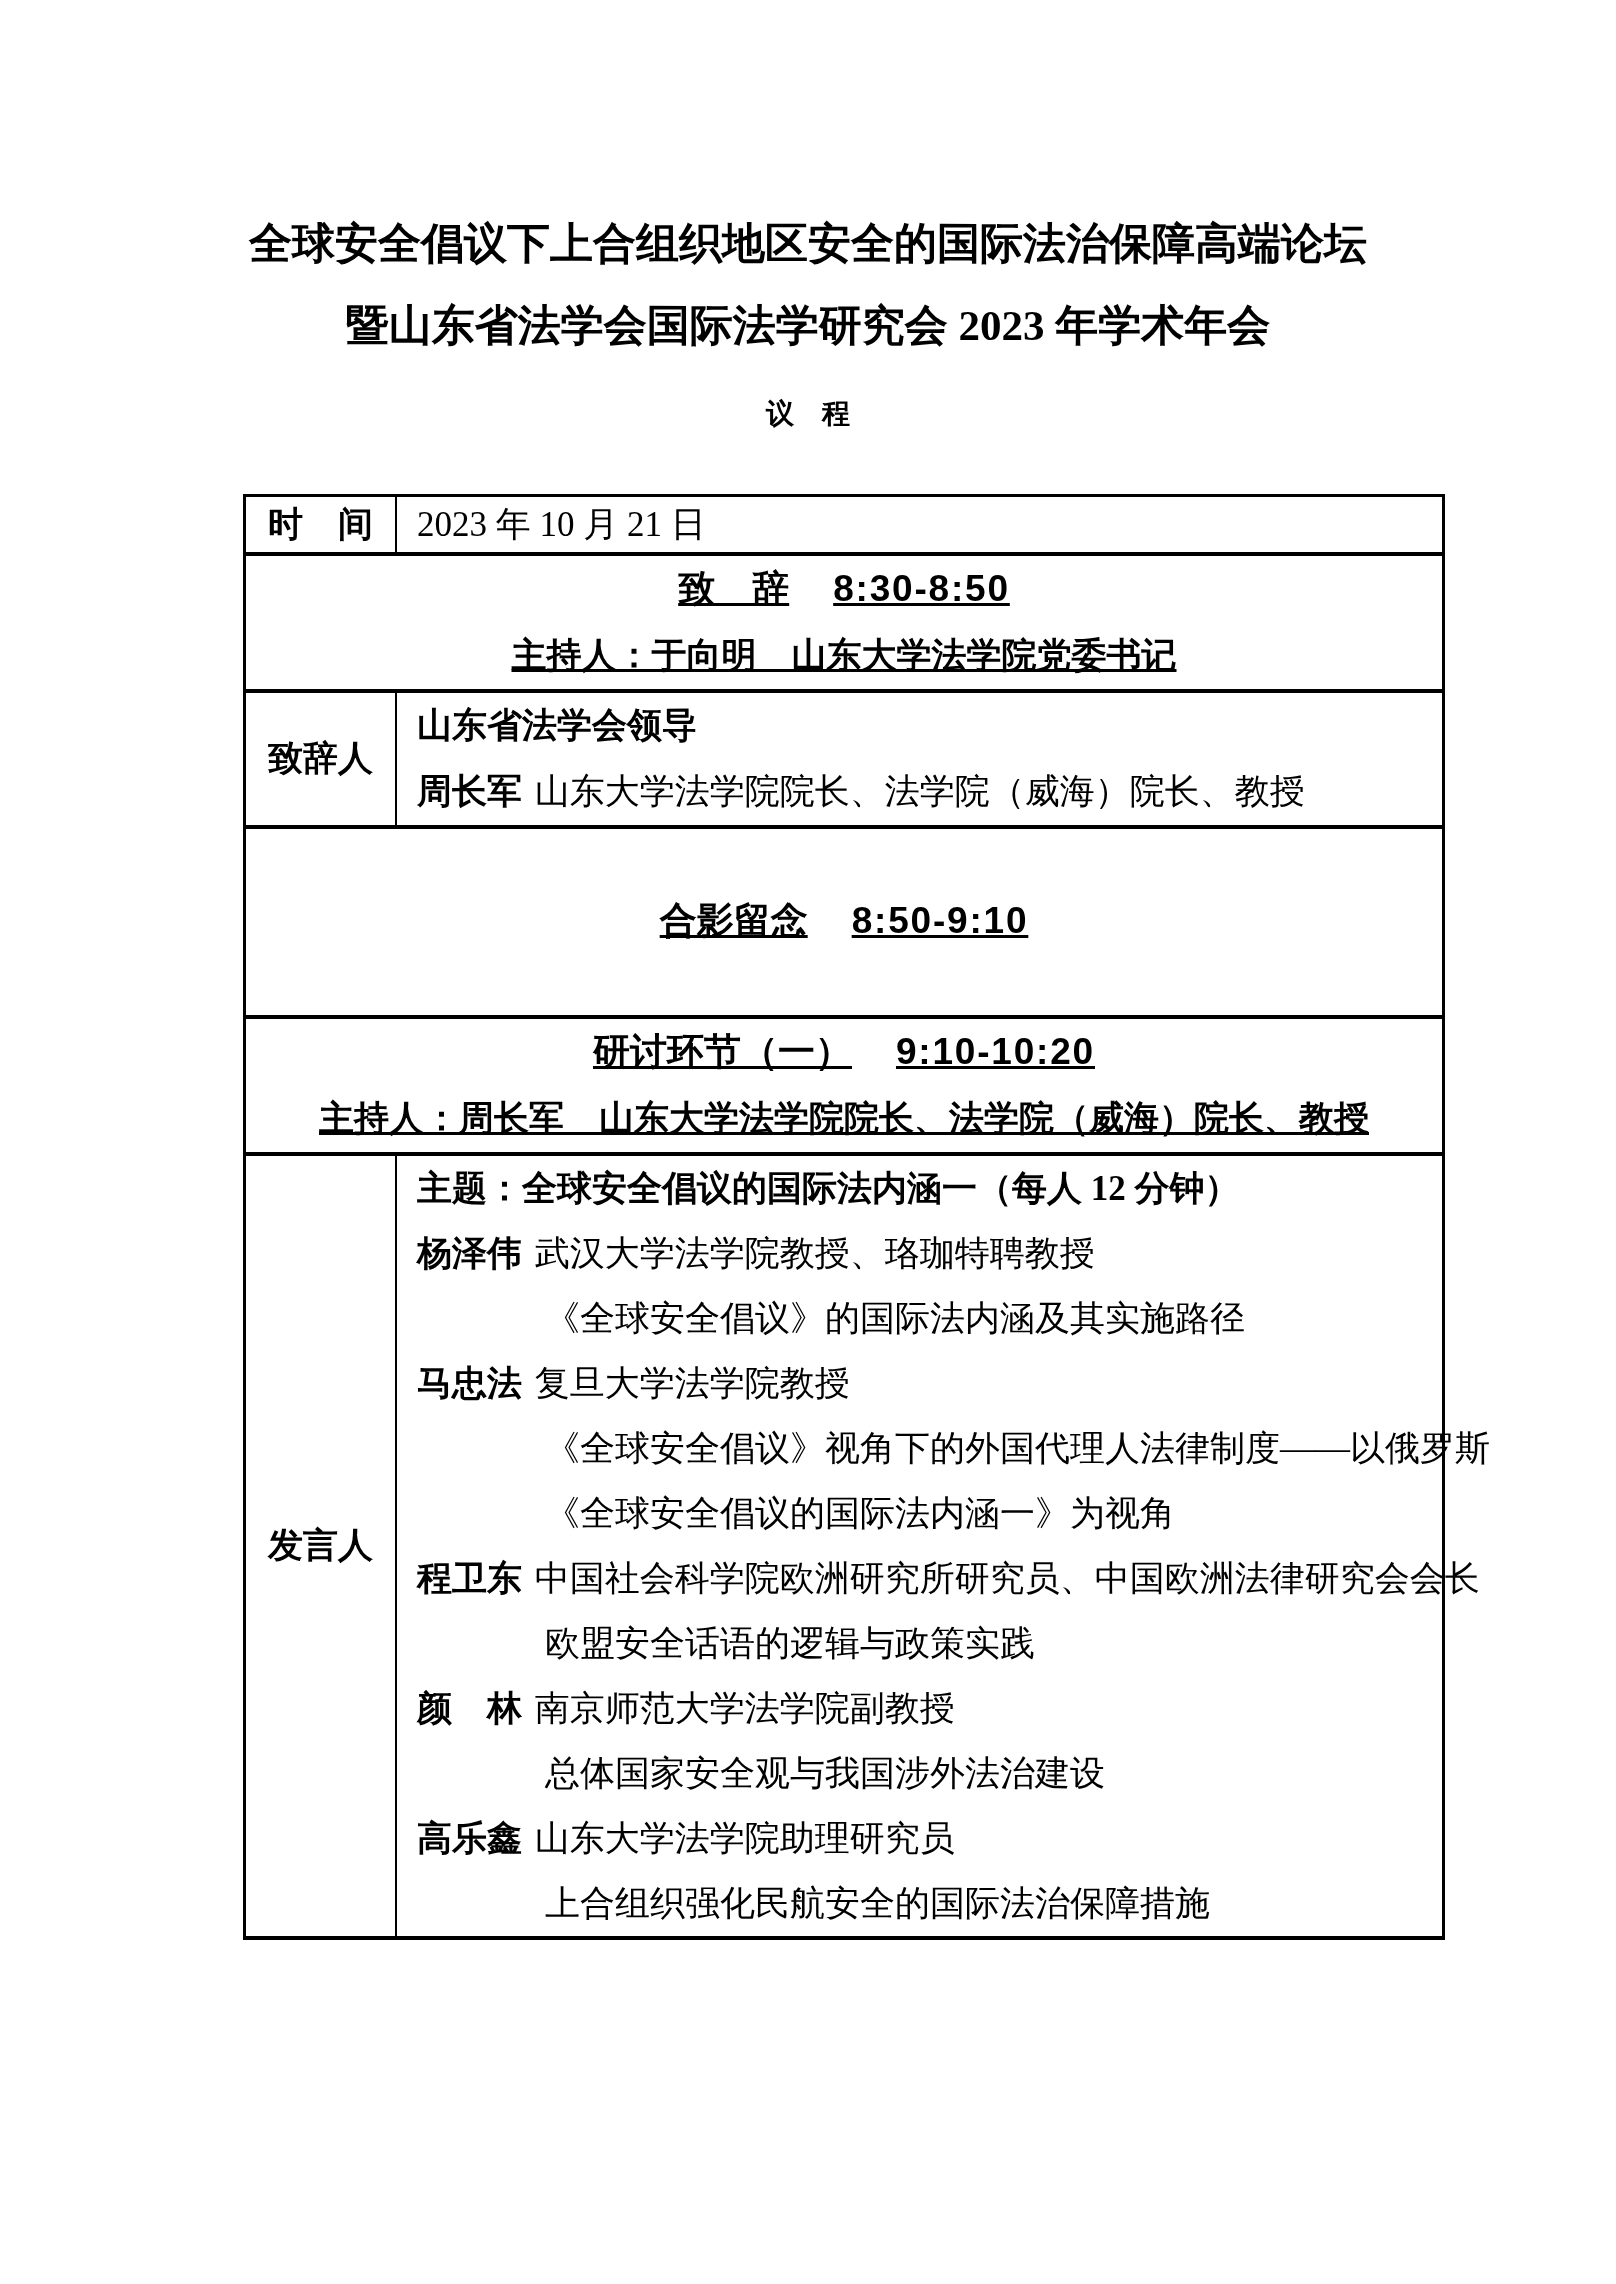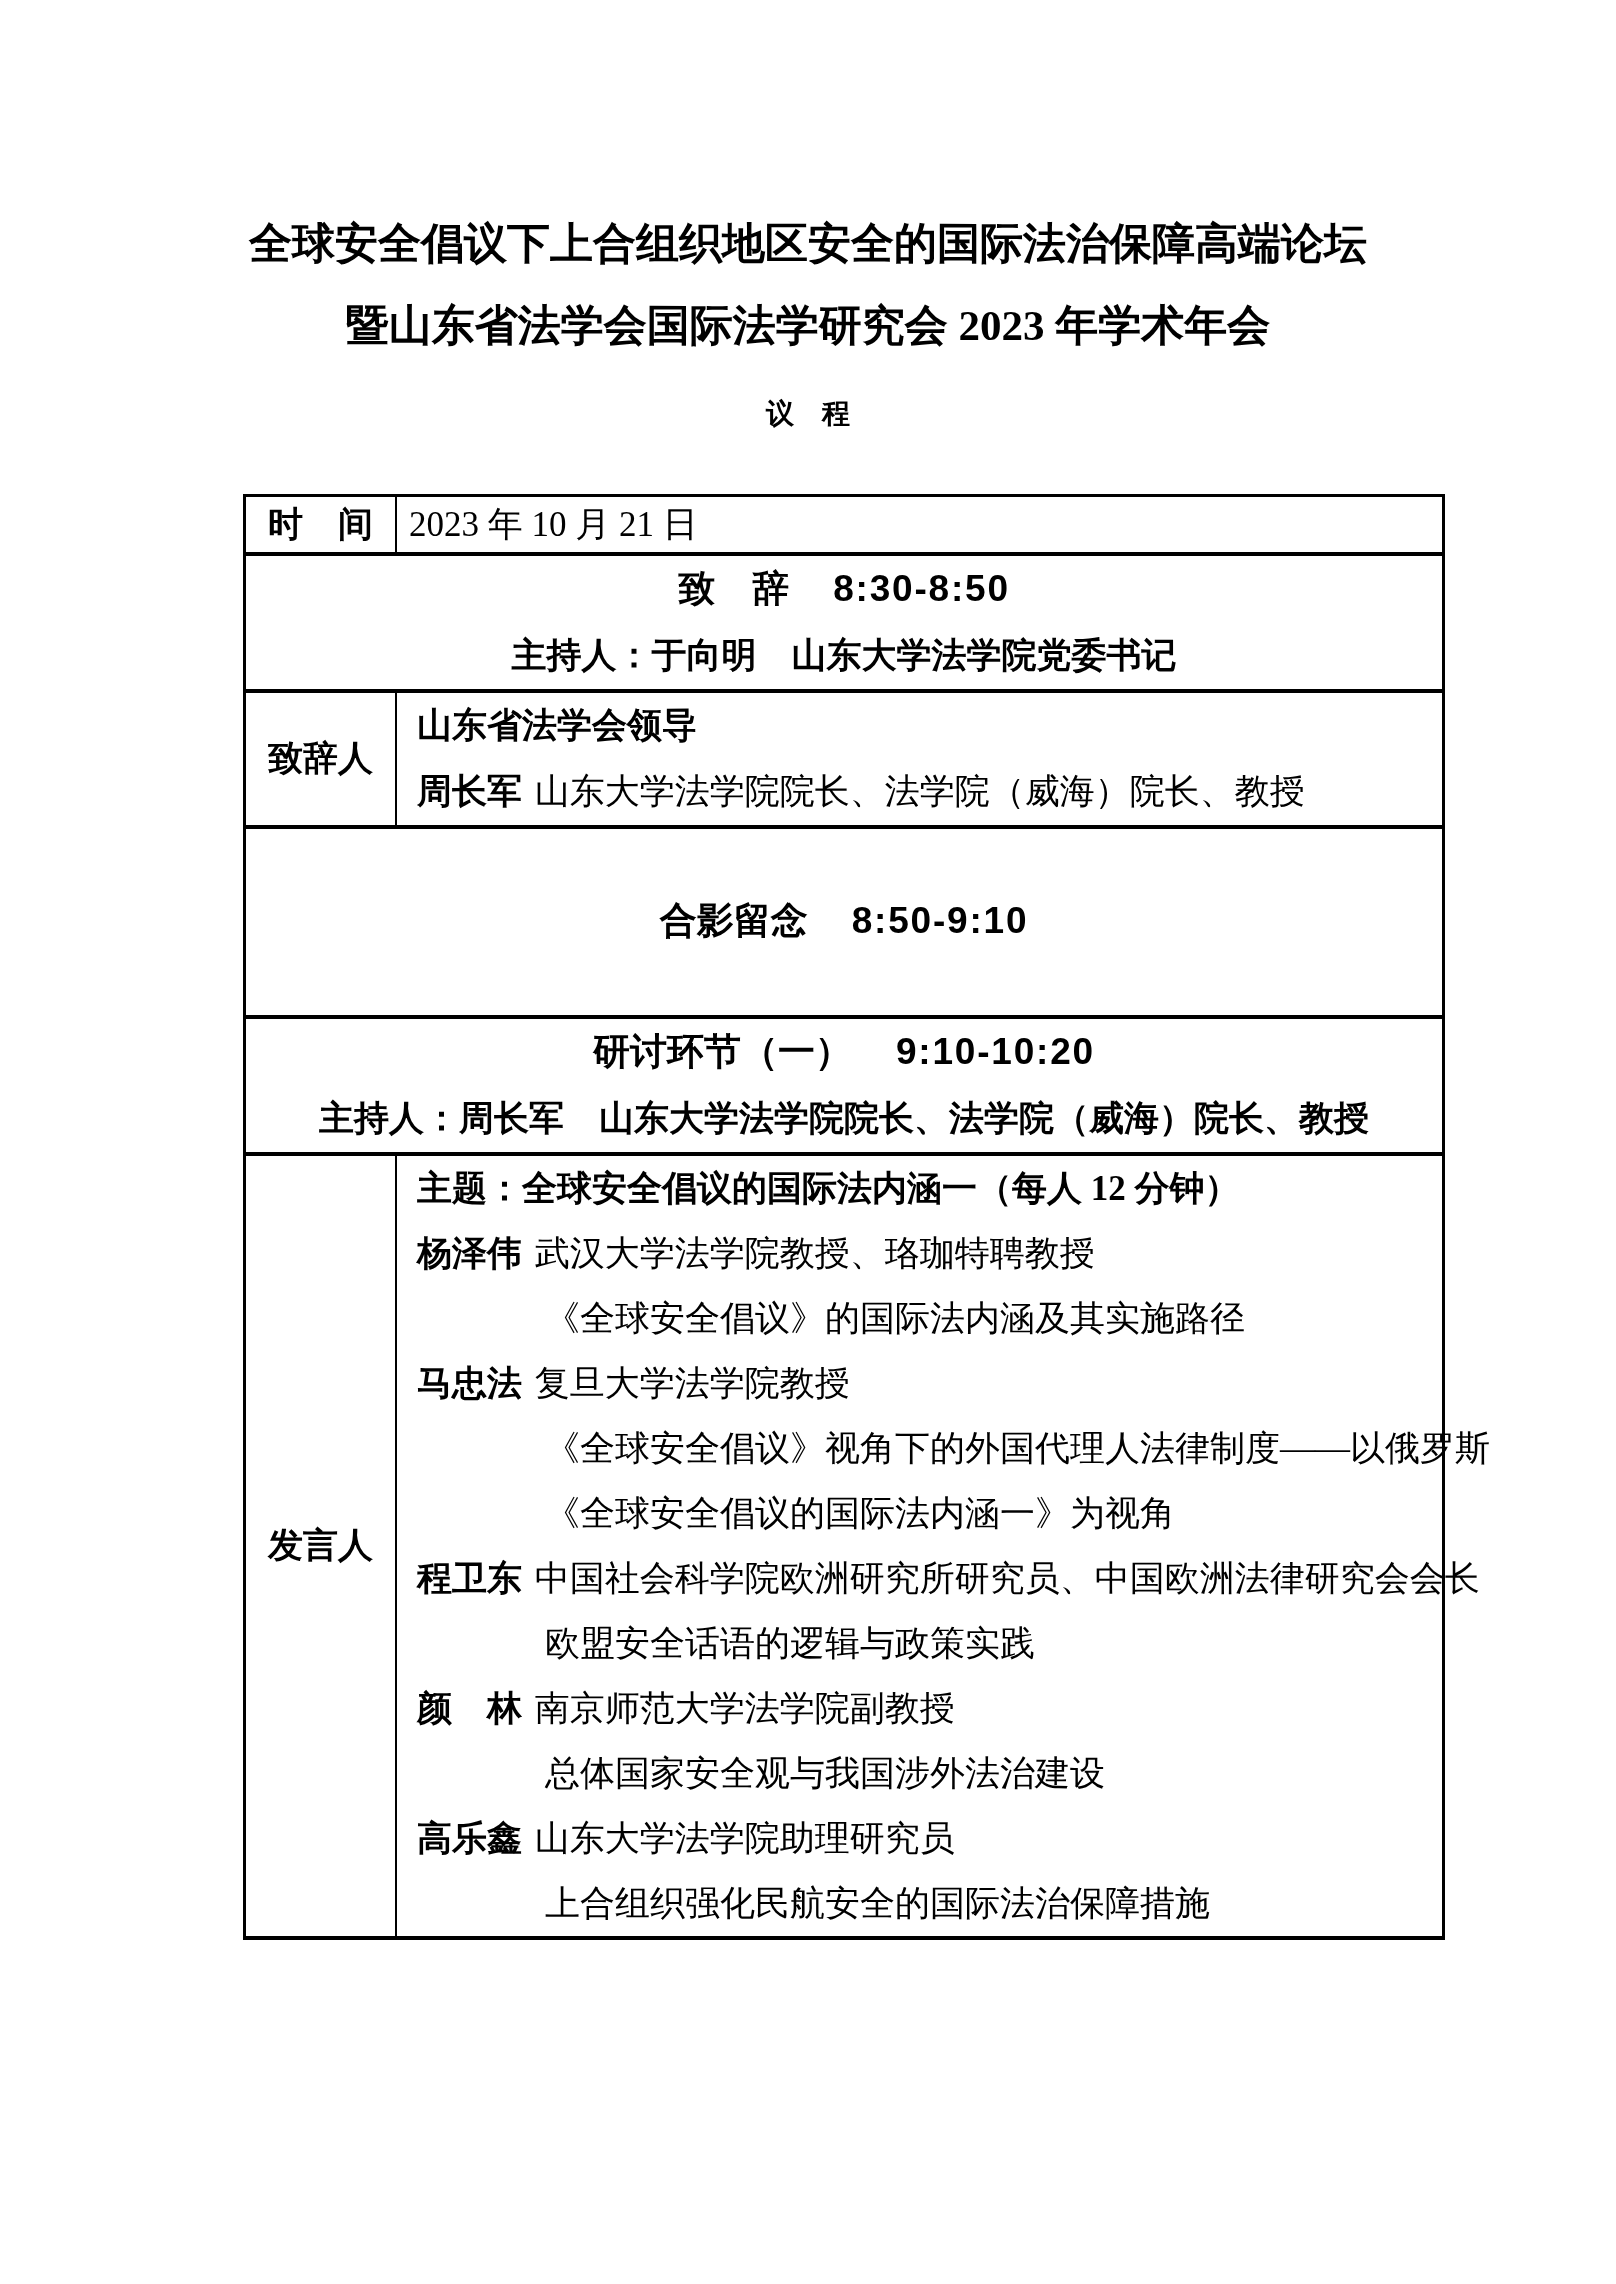--- a/index.html
+++ b/index.html
@@ -42,31 +42,31 @@
     padding: 0;
   }
   tr.sep > td { border-top-width: 4.6px; }
 
   td.label-cell {
     width: 149px;
     text-align: center;
     font-weight: bold;
   }
   td.value-cell {
-    padding-left: 12px;
+    padding-left: 20px;
   }
   tr.r-time  { height: 58px; }
   tr.r-venue { height: 76px; }
   tr.r-open  { height: 128px; }
   tr.r-greet { height: 128px; }
   tr.r-photo { height: 190px; }
   tr.r-sess  { height: 128px; }
   tr.r-speak { height: 779px; }
 
-  td.merged-cell { text-align: center; }
+  td.merged-cell { text-align: center; text-decoration: underline; }
 
   .sec-line { line-height: 66px; }
   .sec-title {
     font-size: 37px;
     font-weight: bold;
   }
   .sec-time {
     font-size: 37px;
     font-weight: bold;
     font-family: "Liberation Sans", "DejaVu Sans", sans-serif;

